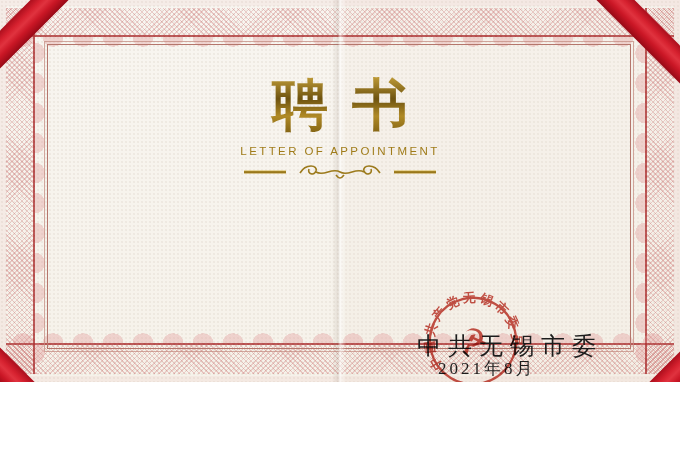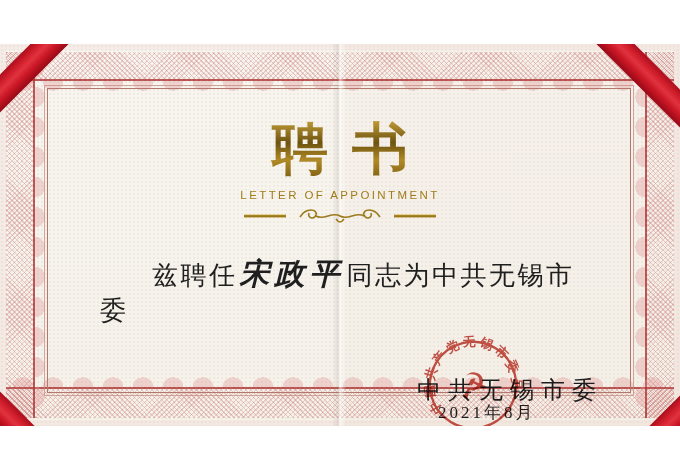--- a/index.html
+++ b/index.html
@@ -2,21 +2,20 @@
 <html><head>
 <meta charset="utf-8">
 <style>
   html,body{margin:0;padding:0;}
   body{font-family:"Liberation Serif","DejaVu Serif",serif;}
   #stage{
     position:relative;width:680px;height:382px;overflow:hidden;
     background:
       radial-gradient(rgba(203,192,178,.20) 1px, rgba(0,0,0,0) 1.3px) 0 0/4px 4px,
       linear-gradient(180deg,#f8f5f0 0%,#f6f2ea 100%);
-    margin-top: 44px;
   }
   
   .right-tint{position:absolute;left:341px;top:0;right:0;bottom:0;background:rgba(236,226,210,.16);}
   
   .fold{position:absolute;left:332px;top:0;bottom:0;width:14px;
     background:linear-gradient(90deg,rgba(125,105,90,0) 0%,rgba(125,105,90,.15) 42%,rgba(255,255,255,.55) 58%,rgba(125,105,90,0) 100%);}
   
   .band{position:absolute;
     background:
       repeating-linear-gradient(45deg, rgba(197,98,98,.30) 0 1px, rgba(0,0,0,0) 1px 3.5px),
@@ -117,21 +116,20 @@
     <rect x="154" y="9.5" width="42" height="3" fill="url(#goldg)"></rect>
     <g fill="none" stroke="#9c7a1c" stroke-width="1.6">
       <path d="M60,12 C66,2 78,4 76,10 C74,15 67,13 69,8"></path>
       <path d="M140,12 C134,2 122,4 124,10 C126,15 133,13 131,8"></path>
       <path d="M76,11 C84,16 92,6 100,11 C108,16 116,6 124,11"></path>
       <path d="M96,14 C99,18 101,18 104,14"></path>
     </g>
   </svg>
 
   <div class="body-text">
-    <p class="l1"><span>兹聘任</span><span class="appointee">宋政平</span><span>同志为中共无锡市委</span></p>
   </div>
 
   <div class="issuer">中共无锡市委</div>
   <div class="issue-date">2021年8月</div>
 
   <svg class="seal" viewBox="0 0 100 100">
     <circle class="seal-ring" cx="50" cy="50" r="44"></circle>
     <path id="sealArc" d="M 14.3,68 A 40,40 0 1,1 85.7,68" fill="none"></path>
     <text class="seal-arc-text"><textPath href="#sealArc">中国共产党无锡市委员会</textPath></text>
     <text class="seal-symbol" x="50" y="62">☭</text>

